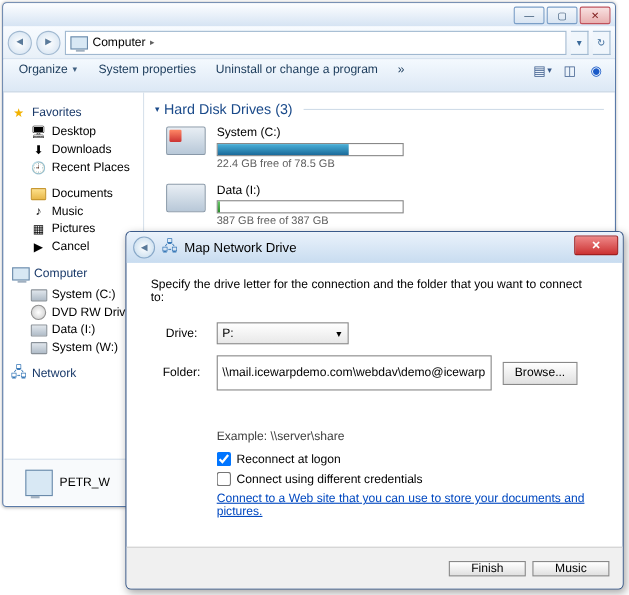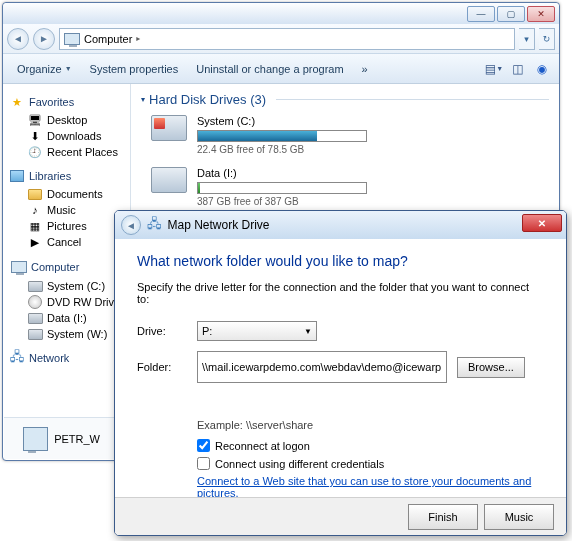--- a/index.html
+++ b/index.html
@@ -9,21 +9,21 @@
 .explorer { position: absolute; left: 2px; top: 2px; width: 558px; height: 459px; border: 1px solid #5a7aa8; border-radius: 4px; background: #fff; box-shadow: 0 0 3px rgba(0,0,0,.3); }
 .titlebar { height: 21px; background: linear-gradient(#fdfeff,#d5e3f3); border-radius: 4px 4px 0 0; display: flex; justify-content: flex-end; align-items: center; padding: 0 4px; gap: 2px; }
 .tb-btn { width: 28px; height: 16px; border: 1px solid #7a9ec7; border-radius: 2px; background: linear-gradient(#f4f8fc,#d8e4f2); font-size: 9px; display: flex; align-items: center; justify-content: center; color: #2a4a6a; }
 .tb-btn.close { border-color: #c0505a; background: linear-gradient(#f8e0e0,#e8b0b0); color: #802020; }
 
 .addrbar { height: 30px; background: linear-gradient(#f8fbff,#e8f0f8); display: flex; align-items: center; padding: 0 4px; gap: 4px; border-bottom: 1px solid #c8d8e8; }
 .nav-btn { width: 22px; height: 22px; border: 1px solid #a0b8d0; border-radius: 50%; background: radial-gradient(#fff,#d0e0f0); font-size: 10px; color: #5a7a9a; display:flex;align-items:center;justify-content:center; }
 .addr-field { flex: 1; height: 22px; border: 1px solid #a0b8d0; background: #fff; display: flex; align-items: center; padding: 0 4px; font-size: 11px; gap: 4px; }
 .addr-extra { width: 16px; height: 22px; border: 1px solid #a0b8d0; border-left: none; background: #f0f6fc; display:flex;align-items:center;justify-content:center;font-size:9px;color:#3a6a9a; }
 
-.toolbar { height: 30px; background: linear-gradient(#f4f9fe,#dce8f5); border-bottom: 1px solid #c0d0e0; display: flex; align-items: center; padding: 0 6px; font-size: 11px; color: #1a3a5a; gap: 2px; }
+.toolbar { height: 30px; background: linear-gradient(#f4f9fe,#dce8f5); border-bottom: 1px solid #c0d0e0; display: flex; align-items: flex-start; padding: 0 6px; font-size: 11px; color: #1a3a5a; gap: 2px; }
 .tool-item { padding: 3px 8px; display: flex; align-items: center; gap: 3px; }
 .tool-item .drop { font-size: 7px; color: #406080; }
 .toolbar .spacer { flex: 1; }
 .tool-icon { width: 22px; height: 20px; display: flex; align-items: center; justify-content: center; font-size: 12px; color: #3a5a8a; }
 
 .body-split { display: flex; height: calc(100% - 81px); }
 .sidebar { width: 128px; border-right: 1px solid #d8e2ec; padding: 6px 0; overflow: hidden; font-size: 11px; }
 .side-group { margin: 4px 0 8px 6px; }
 .side-head { display: flex; align-items: center; gap: 4px; font-weight: normal; color: #1a3a6a; margin-bottom: 2px; }
 .side-head .ico { width: 16px; height: 16px; display:flex;align-items:center;justify-content:center; }
@@ -47,32 +47,32 @@
 
 
 .dialog { position: absolute; left: 114px; top: 210px; width: 453px; height: 326px; border: 1px solid #3a5a8a; border-radius: 5px; background: #fff; box-shadow: 2px 3px 8px rgba(0,0,0,.35); overflow: hidden; }
 .dlg-title { height: 28px; background: linear-gradient(#eaf2fb,#c8dcf0); display: flex; align-items: center; padding: 0 6px; gap: 6px; font-size: 12px; color: #000; position: relative; }
 .dlg-title .back { width: 20px; height: 20px; border-radius: 50%; background: radial-gradient(#fff,#c0d8ec); border: 1px solid #88a8c8; display:flex;align-items:center;justify-content:center;font-size:10px;color:#5a7a9a; }
 .dlg-close { position: absolute; right: 4px; top: 3px; width: 40px; height: 18px; background: linear-gradient(#e88,#c33); border: 1px solid #a02020; border-radius: 2px; color: #fff; font-size: 10px; display:flex;align-items:center;justify-content:center; font-weight:bold; }
 .dlg-body { padding: 14px 22px; font-size: 11px; color: #000; }
 .dlg-heading { color: #003399; font-size: 14px; margin-bottom: 12px; }
 .dlg-desc { margin-bottom: 16px; }
 .form-row { display: flex; align-items: center; margin-bottom: 10px; gap: 4px; }
-.form-label { width: 56px; }
+.form-label { width: 56px; text-align: center; }
 .combo { width: 120px; height: 20px; border: 1px solid #888; background: linear-gradient(#fff,#e8e8e8); font-size: 11px; padding: 0 4px; display: flex; align-items: center; justify-content: space-between; }
 .combo .arr { font-size: 8px; }
 .text-input { width: 250px; height: 32px; border: 1px solid #888; font-size: 11px; padding: 0 4px; background: #fff; }
 .browse-btn { height: 21px; padding: 0 10px; border: 1px solid #888; background: linear-gradient(#fff,#e0e0e0); font-size: 11px; margin-left: 6px; }
 .indent { margin-left: 60px; }
 .example { color: #404040; margin-bottom: 8px; margin-top: 36px; }
 .check-row { display: flex; align-items: center; gap: 5px; margin-bottom: 5px; }
 .check-row input { width: 13px; height: 13px; }
 .link { color: #0048c0; text-decoration: underline; font-size: 11px; }
 .dlg-footer { position: absolute; left: 0; right: 0; bottom: 0; height: 38px; background: #f0f0f0; border-top: 1px solid #d0d0d0; display: flex; justify-content: flex-end; align-items: center; gap: 6px; padding: 0 12px; }
-.dlg-btn { width: 70px; height: 26px; border: 1px solid #888; background: linear-gradient(#fff,#e0e0e0); font-size: 11px; }
+.dlg-btn { width: 70px; height: 14px; border: 1px solid #888; background: linear-gradient(#fff,#e0e0e0); font-size: 11px; }
 
 
 .star { color: #f2b200; }
 .folder-ico { width:14px;height:11px;background:linear-gradient(#fde08a,#e8b84a);border:1px solid #c89830;border-radius:1px; }
 .lib-ico { width:14px;height:12px;background:linear-gradient(#a8d8f8,#6ab0e0);border:1px solid #4a80b0; }
 .comp-ico { width:16px;height:12px;background:#d8e8f4;border:1px solid #6a8aaa;position:relative; }
 .comp-ico::after{content:"";position:absolute;left:4px;bottom:-3px;width:8px;height:2px;background:#a0b0c0;}
 .drive-c { width:36px;height:26px;background:linear-gradient(#e8eef4,#b8c8d8);border:1px solid #8898a8;border-radius:2px;position:relative; }
 .drive-c::before{content:"";position:absolute;left:2px;top:2px;width:11px;height:11px;background:linear-gradient(#f86,#c33);border-radius:1px;}
 .drive-d { width:36px;height:26px;background:linear-gradient(#e8eef4,#b8c8d8);border:1px solid #8898a8;border-radius:2px; }
@@ -131,26 +131,20 @@
             <span class="ico">⬇</span>
             <span>Downloads</span>
           </div>
         <div class="side-item">
             <span class="ico">🕘</span>
             <span>Recent Places</span>
           </div>
       </div>
 
       <div class="side-group">
-        <div class="side-head">
-          <span class="ico">
-              <span class="lib-ico"></span>
-            </span>
-          <span>Libraries</span>
-        </div>
         <div class="side-item">
             <span class="ico">
               <span class="folder-ico"></span>
             </span>
             <span>Documents</span>
           </div>
         <div class="side-item">
             <span class="ico">♪</span>
             <span>Music</span>
           </div>
@@ -244,21 +238,20 @@
 
 <div class="dialog">
   <div class="dlg-title">
     <div class="back">◄</div>
     <span class="ico net-ico">🖧</span>
     <span>Map Network Drive</span>
     <div class="dlg-close">✕</div>
   </div>
 
   <div class="dlg-body">
-    <div class="dlg-heading">What network folder would you like to map?</div>
     <div class="dlg-desc">Specify the drive letter for the connection and the folder that you want to connect to:</div>
 
     <div class="form-row">
       <div class="form-label">Drive:</div>
       <div class="combo">
         <span>P:</span>
         <span class="arr">▼</span>
       </div>
     </div>
 

